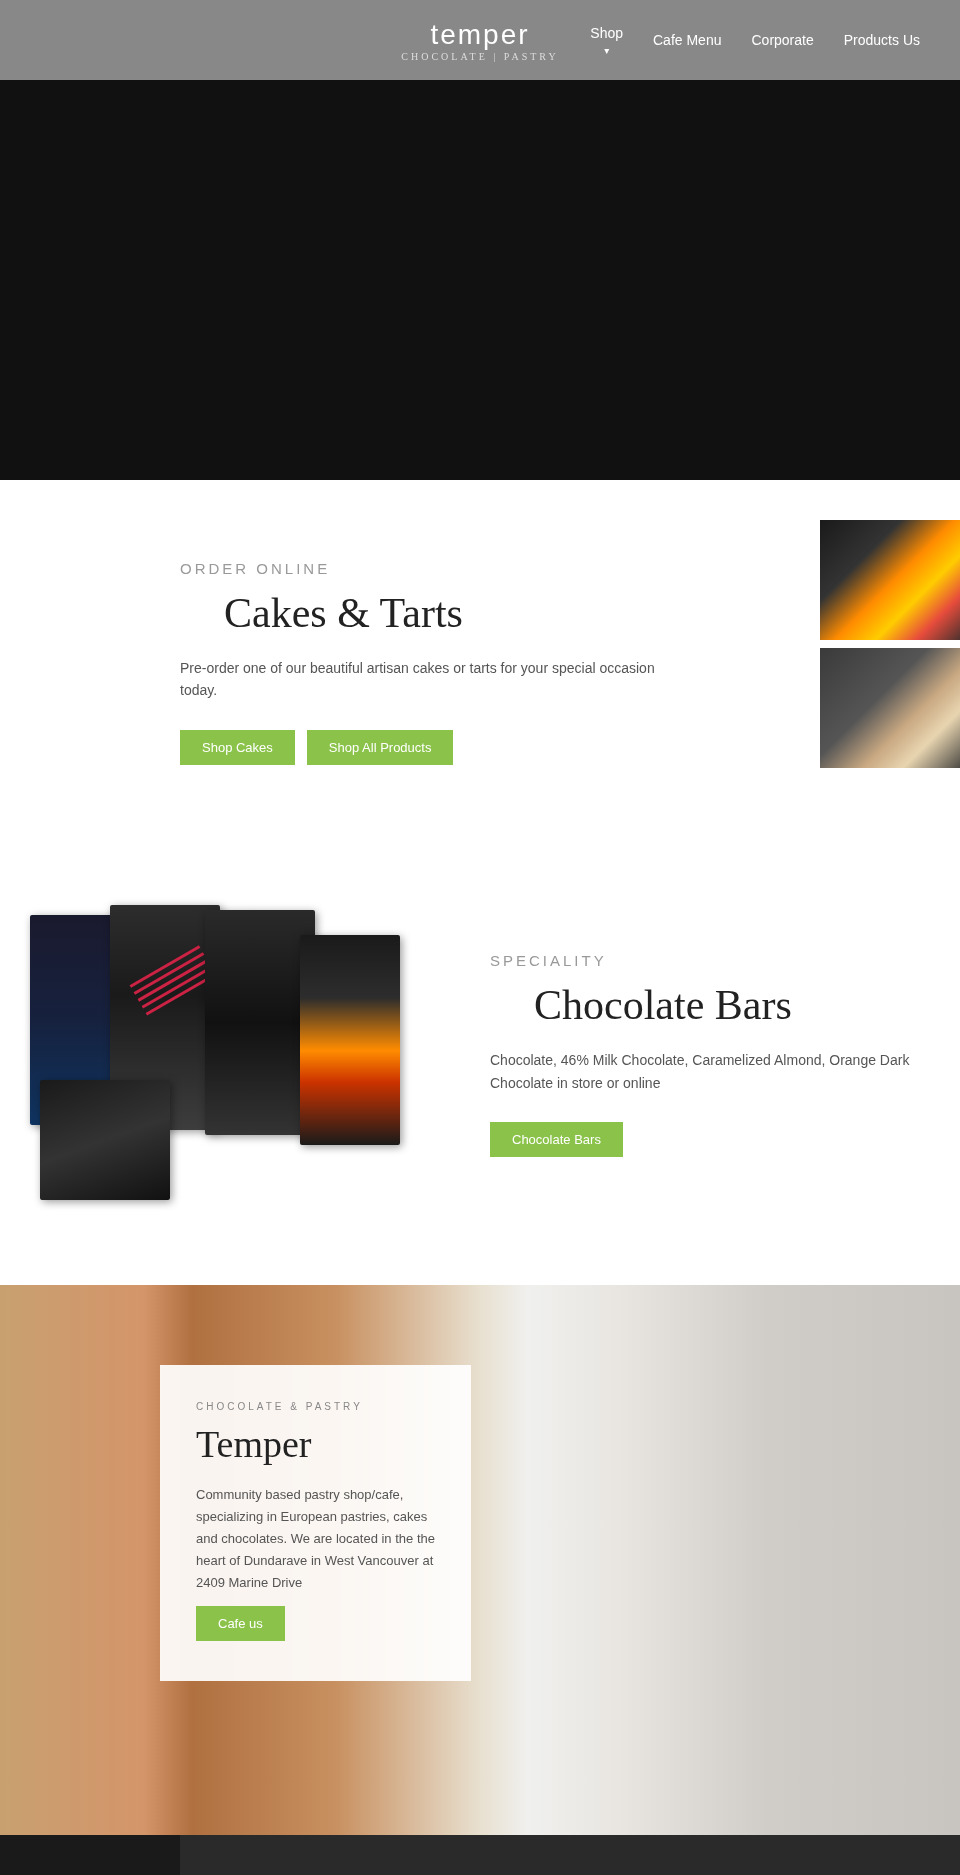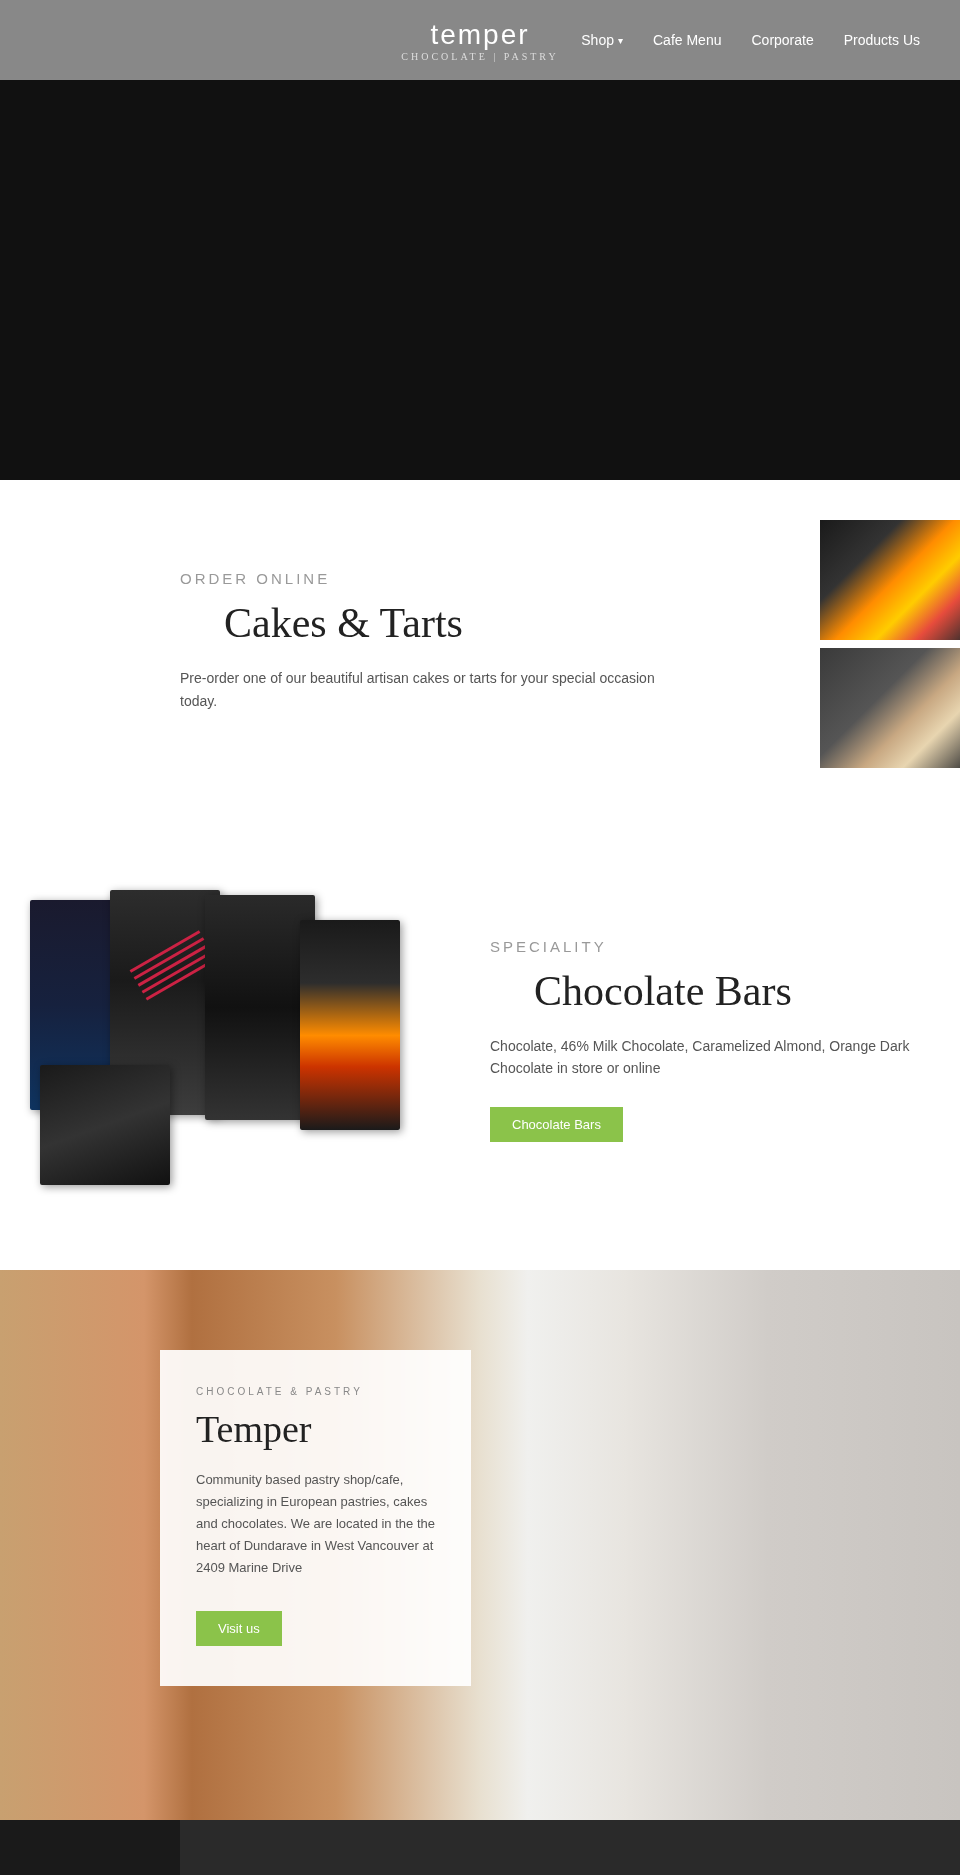--- a/index.html
+++ b/index.html
@@ -47,20 +47,21 @@
       color: #fff;
       text-decoration: none;
       font-family: Arial, sans-serif;
       font-size: 14px;
       font-weight: 400;
     }
     .nav-shop {
       display: flex;
       align-items: center;
       gap: 4px;
+      flex-direction: column;
     }
     .chevron {
       font-size: 10px;
     }
 
     
     .hero {
       background: #111;
       height: 400px;
       width: 100%;
@@ -268,21 +269,21 @@
       font-weight: 400;
       color: #222;
       margin-bottom: 18px;
       font-family: Georgia, serif;
     }
     .about-desc {
       font-family: Arial, sans-serif;
       font-size: 13px;
       color: #555;
       line-height: 1.7;
-      margin-bottom: 32px;
+      margin-bottom: 12px;
     }
     
     .store-shelves-left {
       position: absolute;
       left: 0;
       top: 0;
       width: 160px;
       height: 100%;
       background: linear-gradient(180deg, #8b7355 0%, #7a6448 30%, #6b5840 60%, #8b7355 100%);
     }
@@ -351,20 +352,24 @@
 
 <div class="hero">
   <div class="hero-overlay"></div>
 </div>
 
 <section class="cakes-section">
   <div class="cakes-content">
     <div class="section-label">ORDER ONLINE</div>
     <h2 class="section-title">Cakes &amp; Tarts</h2>
     <p class="section-desc">Pre-order one of our beautiful artisan cakes or tarts for your special occasion today.</p>
+    <div class="btn-group">
+      <button class="btn-green">Shop Cakes</button>
+      <button class="btn-green">Shop All Products</button>
+    </div>
   </div>
   <div class="cakes-images">
     <div class="cake-img-block cake-img-1"></div>
     <div class="cake-img-block cake-img-2"></div>
   </div>
 </section>
 
 <section class="choc-section">
   <div class="choc-images">
     <div class="choc-img choc-img-1"></div>
@@ -387,19 +392,19 @@
   <div class="store-shelves-left"></div>
   <div class="store-interior-right">
     <div class="clock clock-1"></div>
     <div class="clock clock-2"></div>
   </div>
   <div class="about-bg"></div>
   <div class="about-card">
     <div class="about-label">CHOCOLATE &amp; PASTRY</div>
     <h2 class="about-title">Temper</h2>
     <p class="about-desc">Community based pastry shop/cafe, specializing in European pastries, cakes and chocolates. We are located in the the heart of Dundarave in West Vancouver at 2409 Marine Drive</p>
-    <button class="btn-green">Visit us</button>
+    <button class="btn-green">Cafe us</button>
   </div>
 </section>
 
 <div class="footer-preview">
   <div class="footer-dark-bar"></div>
 </div>
 
 </body></html>

